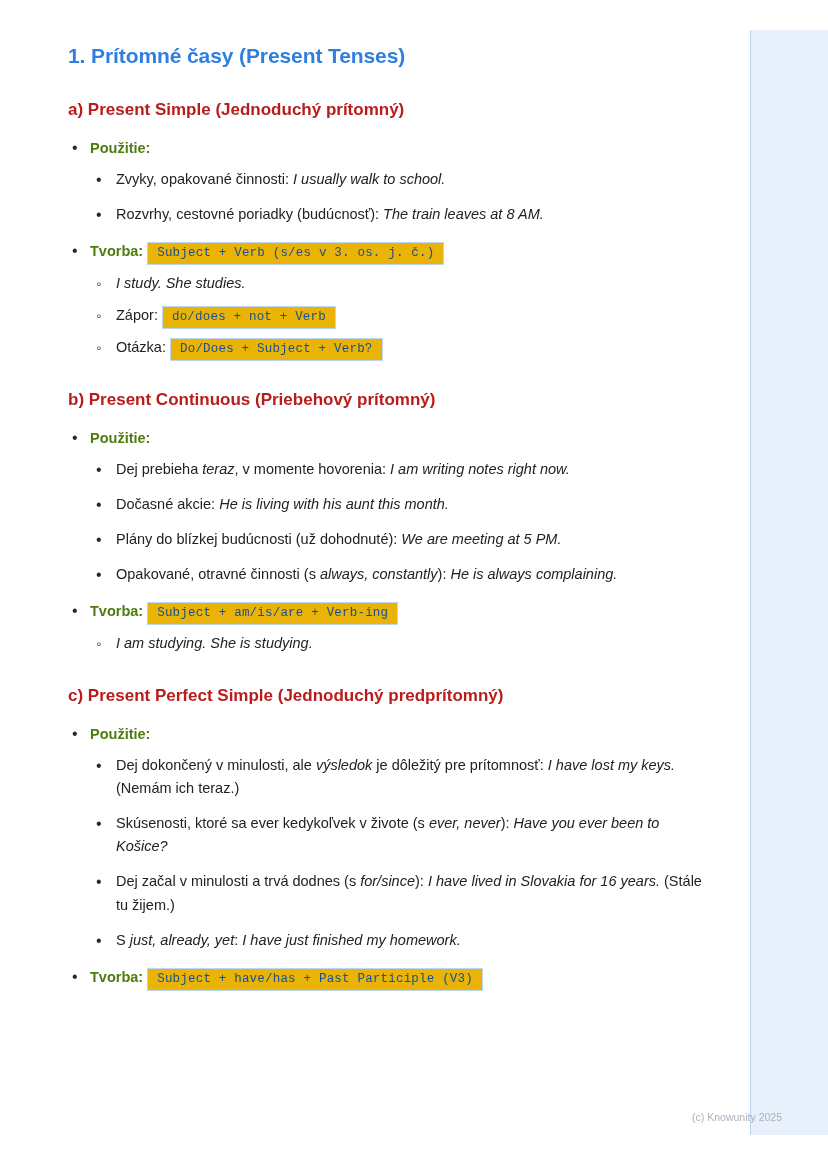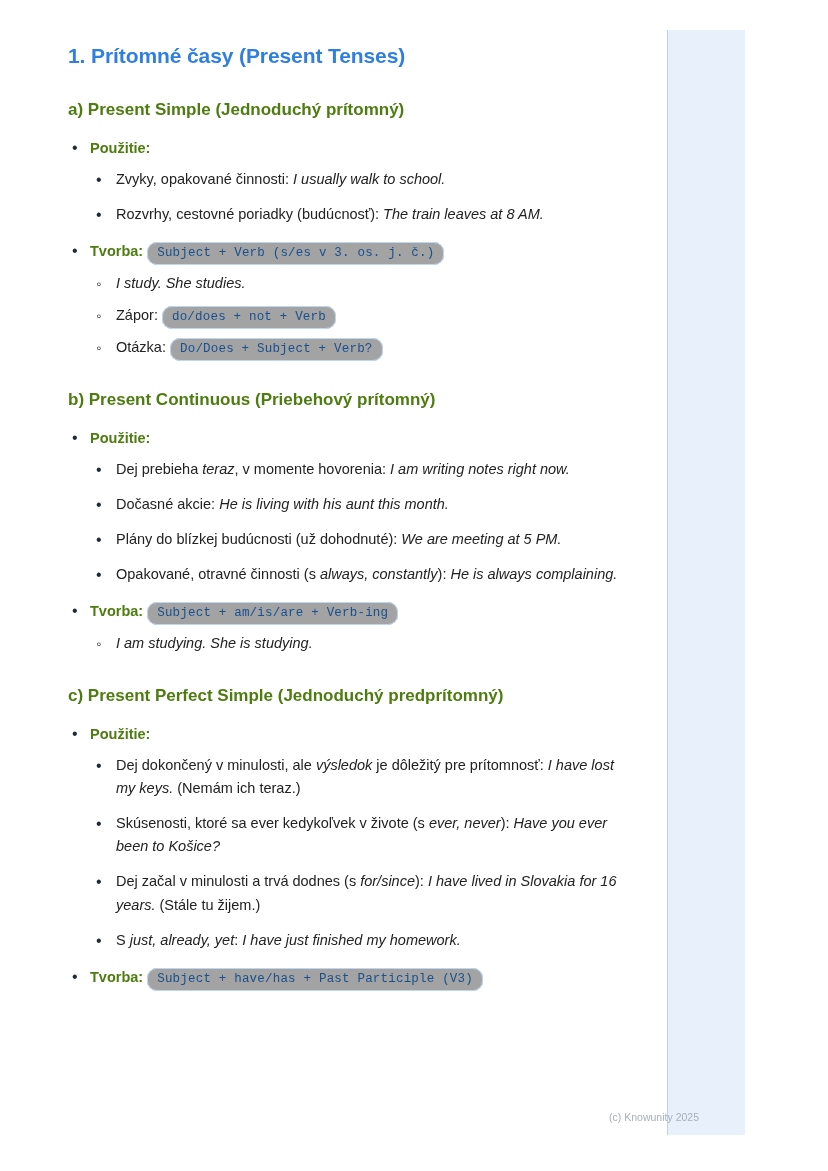--- a/index.html
+++ b/index.html
@@ -10,21 +10,21 @@
   }
   body {
     width: 828px;
     min-height: 1171px;
     font-family: "Liberation Sans", sans-serif;
     color: #1f2937;
     position: relative;
   }
   .page {
     position: relative;
-    width: 745px;
+    width: 828px;
     min-height: 1171px;
     padding: 30px 0 0 0;
   }
   
   .rail {
     position: absolute;
     top: 30px;
     right: 0;
     width: 78px;
     bottom: 36px;
@@ -41,21 +41,21 @@
     line-height: 1.3;
     font-weight: bold;
     color: #2f7fe0;
     margin: 12px 0 26px 0;
     letter-spacing: -0.1px;
   }
   h2.sec-title {
     font-size: 17px;
     line-height: 1.3;
     font-weight: bold;
-    color: #4d7c0f;
+    color: #b91c1c;
     margin: 30px 0 16px 0;
   }
   ul.lvl1 {
     list-style: none;
     margin: 0;
     padding: 0;
   }
   ul.lvl1 > li {
     position: relative;
     padding-left: 22px;
@@ -99,23 +99,23 @@
   ul.lvl2.hollow > li::before {
     content: "◦";
     font-size: 15px;
     top: 0px;
   }
   ul.lvl2.tight > li { margin-bottom: 9px; }
   .it { font-style: italic; }
   code.chip {
     font-family: "Liberation Mono", monospace;
     font-size: 12.5px;
-    background: #a3a3a3;
+    background: #eab308;
     border: 1px solid #bdd6f2;
-    border-radius: 10px;
+    border-radius: 0;
     padding: 3px 9px 4px 9px;
     color: #17508f;
     white-space: nowrap;
     letter-spacing: 0.2px;
   }
   .tvorba-line { display: inline; }
   .footer {
     position: absolute;
     right: 46px;
     bottom: 48px;

